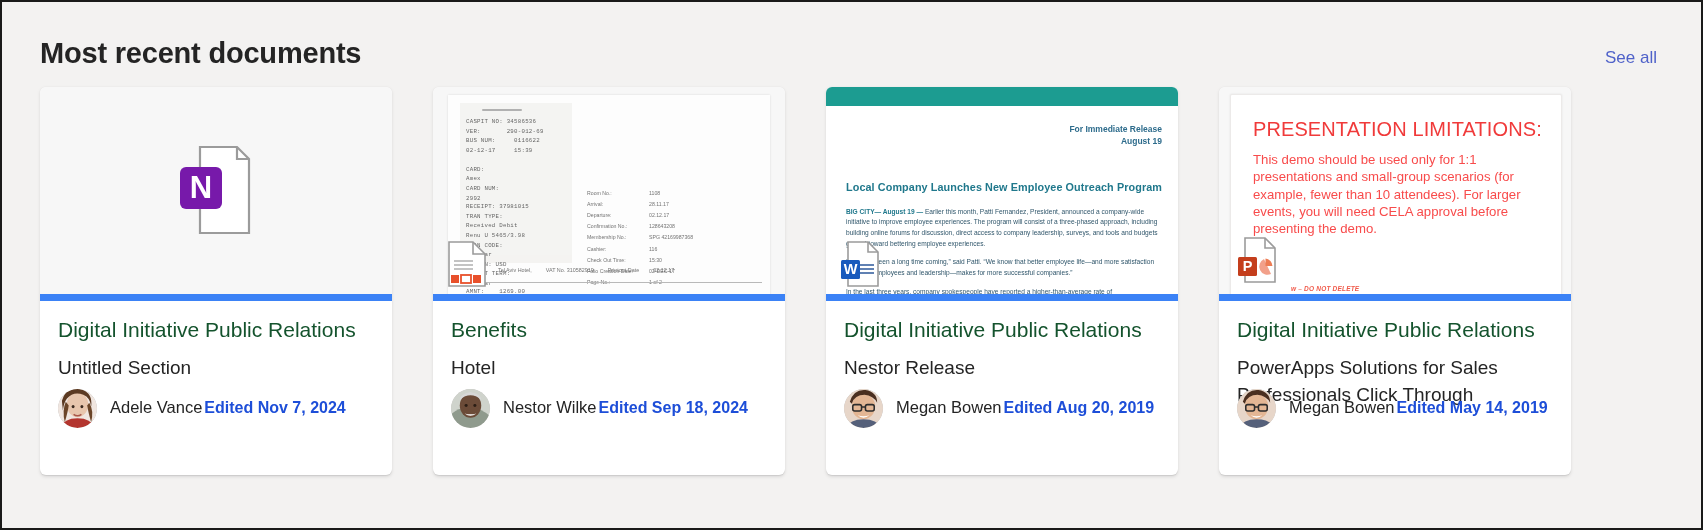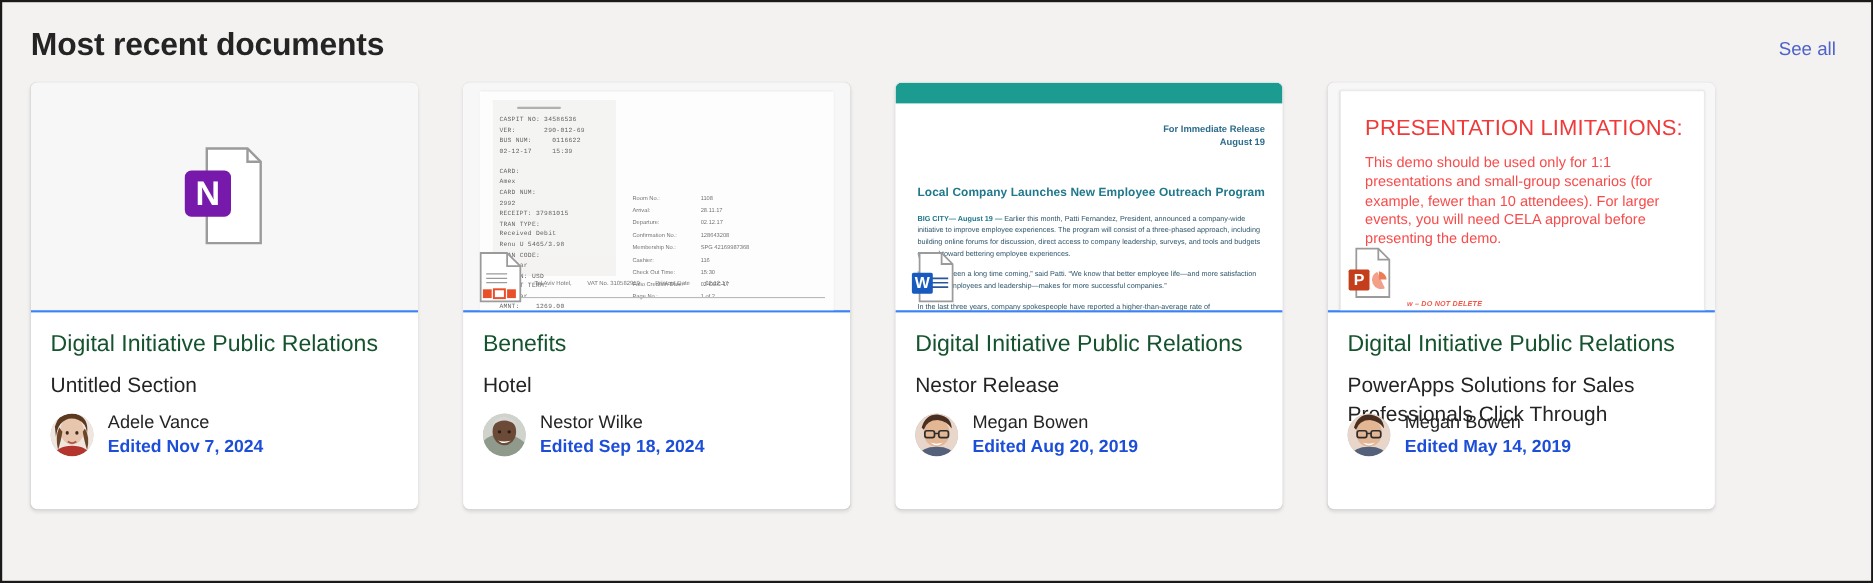--- a/index.html
+++ b/index.html
@@ -21,21 +21,21 @@
     inset: 0;
     border: 2px solid #1a1a1a;
     box-sizing: border-box;
     pointer-events: none;
     z-index: 50;
   }
   .section {
     position: absolute;
     inset: 2px;
     background: #f3f2f1;
-    padding: 0;
+    padding: 12px;
     box-sizing: border-box;
   }
   
   .section-header {
     display: flex;
     align-items: baseline;
     justify-content: space-between;
     padding: 22px 30px 0 26px;
   }
   .section-title {
@@ -72,21 +72,21 @@
     overflow: hidden;
     cursor: pointer;
     box-sizing: border-box;
   }
   .thumb {
     height: 207px;
     position: relative;
     overflow: hidden;
     background: #f7f7f7;
     flex: 0 0 207px;
-    border-bottom: 2px solid #3b82f6;
+    border-bottom: 7px solid #3b82f6;
   }
   .card-body {
     flex: 1 1 auto;
     padding: 16px 18px 0 18px;
     display: flex;
     flex-direction: column;
     position: relative;
   }
   .site-name {
     font-size: 21px;
@@ -119,21 +119,21 @@
     height: 39px;
     border-radius: 50%;
     overflow: hidden;
     flex: 0 0 39px;
     position: relative;
     background: #c8c6c4;
   }
   .avatar svg { display: block; width: 100%; height: 100%; }
   .person {
     display: flex;
-    flex-direction: column;
+    flex-direction: row;
     gap: 2px;
     min-width: 0;
   }
   .person-name {
     font-size: 16.5px;
     color: #242424;
     font-weight: 400;
     line-height: 1.2;
     white-space: nowrap;
   }

